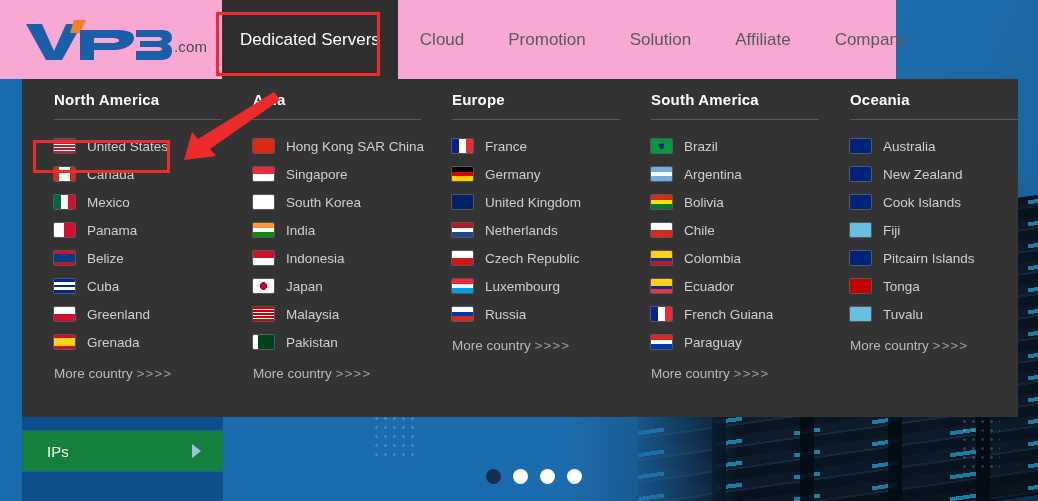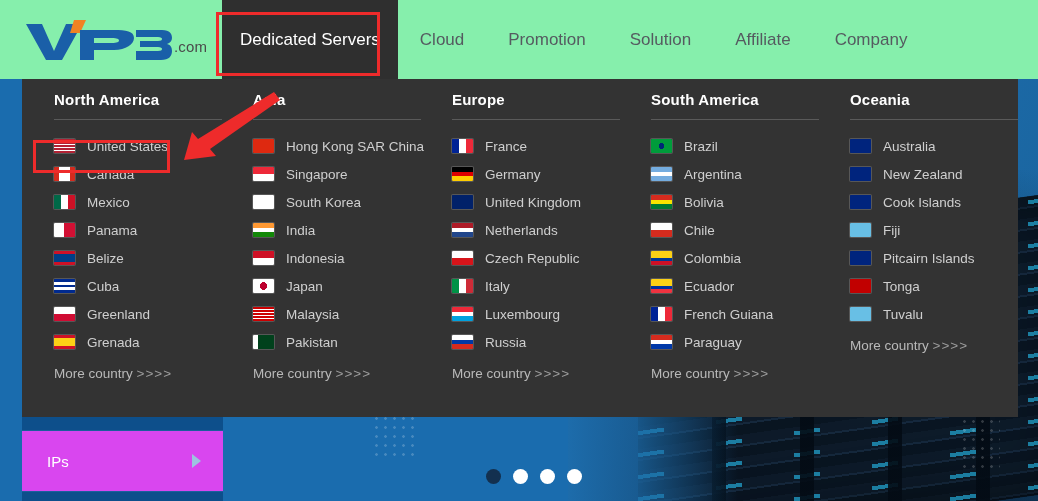--- a/index.html
+++ b/index.html
@@ -66,22 +66,22 @@
     background: repeating-linear-gradient(to right,
       rgba(0,0,0,0) 0 74px, rgba(3,10,18,.9) 74px 88px);
   }
   .rack-fade {
     position:absolute; left:0; top:0; bottom:0; width:170px;
     background: linear-gradient(to right, #1d6cab 0%, rgba(29,108,171,0.75) 42%, rgba(29,108,171,0) 100%);
   }
 
   
   .header {
-    position: absolute; left: 0; top: 0; width: 1038px; height: 79px;
-    background: #86efac; z-index: 20;
+    position: absolute; left: 0; top: 0; width: 896px; height: 79px;
+    background: #f9a8d4; z-index: 20;
   }
   .logo { position: absolute; left: 22px; top: 18px; height: 44px; display: flex; align-items: flex-end; }
   .logo-dotcom { font-size: 15px; color: #4a4a4a; margin-left: 2px; margin-bottom: 7px; letter-spacing: .2px; }
 
   .nav { position: absolute; left: 222px; top: 0; height: 79px; display: flex; align-items: center; }
   .nav-item {
     height: 79px; display: flex; align-items: center; justify-content: center;
     font-size: 17px; color: #555b60; padding: 4px 22px; white-space: nowrap;
     cursor: pointer;
   }
@@ -117,22 +117,22 @@
     font-size: 13.5px; color: #b9b9b9; margin-top: 10px; cursor: pointer; white-space: nowrap;
   }
   .more .chev { color: #9c9c9c; letter-spacing: 1px; }
 
   
   .ips-panel {
     position: absolute; left: 22px; top: 417px; width: 201px; height: 84px;
     background: #0d4f8b; z-index: 14;
   }
   .ips-row {
-    position: absolute; left: 0; top: 13px; width: 201px; height: 62px;
-    background: #d946ef; display: flex; align-items: center;
+    position: absolute; left: 0; top: 13px; width: 201px; height: 42px;
+    background: #15803d; display: flex; align-items: center;
     border-top: 1px solid #1b5f9c; border-bottom: 1px solid #1b5f9c;
     cursor: pointer;
   }
   .ips-label { font-size: 15px; color: #ffffff; margin-left: 25px; }
   .ips-arrow {
     margin-left: auto; margin-right: 22px;
     width: 0; height: 0;
     border-left: 9px solid #9dc3e0;
     border-top: 7px solid transparent;
     border-bottom: 7px solid transparent;
@@ -292,24 +292,20 @@
           </div>
           <div class="country">
             <span class="flag" style="background-image:linear-gradient(to bottom,#ae1c28 0 33%,#fff 33% 66%,#21468b 66%);"></span>
             <span class="cname">Netherlands</span>
           </div>
           <div class="country">
             <span class="flag" style="background-image:linear-gradient(to bottom,#fff 0 50%,#d7141a 50%);"></span>
             <span class="cname">Czech Republic</span>
           </div>
           <div class="country">
-            <span class="flag" style="background-image:linear-gradient(to right,#009246 0 33%,#fff 33% 66%,#ce2b37 66%);"></span>
-            <span class="cname">Italy</span>
-          </div>
-          <div class="country">
             <span class="flag" style="background-image:linear-gradient(to bottom,#ed2939 0 33%,#fff 33% 66%,#00a1de 66%);"></span>
             <span class="cname">Luxembourg</span>
           </div>
           <div class="country">
             <span class="flag" style="background-image:linear-gradient(to bottom,#fff 0 33%,#0039a6 33% 66%,#d52b1e 66%);"></span>
             <span class="cname">Russia</span>
           </div>
           <div class="more"><span>More country</span> <span class="chev">&gt;&gt;&gt;&gt;</span></div>
         </div>
         <div class="col">

